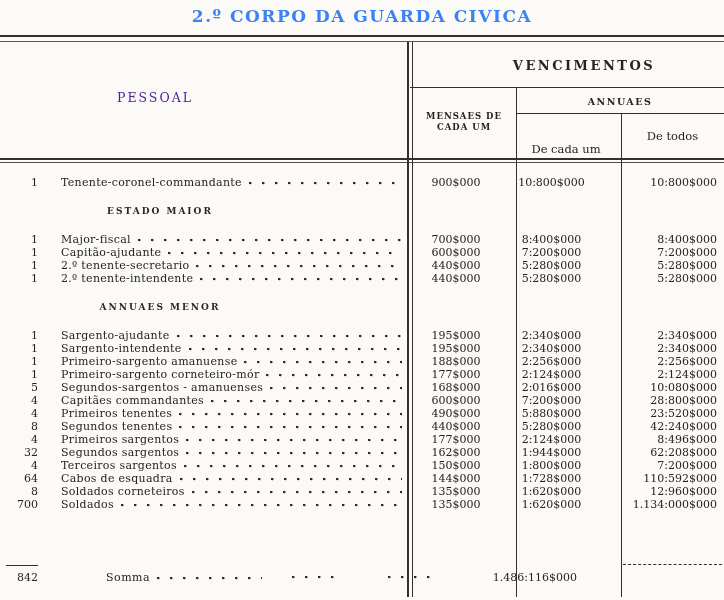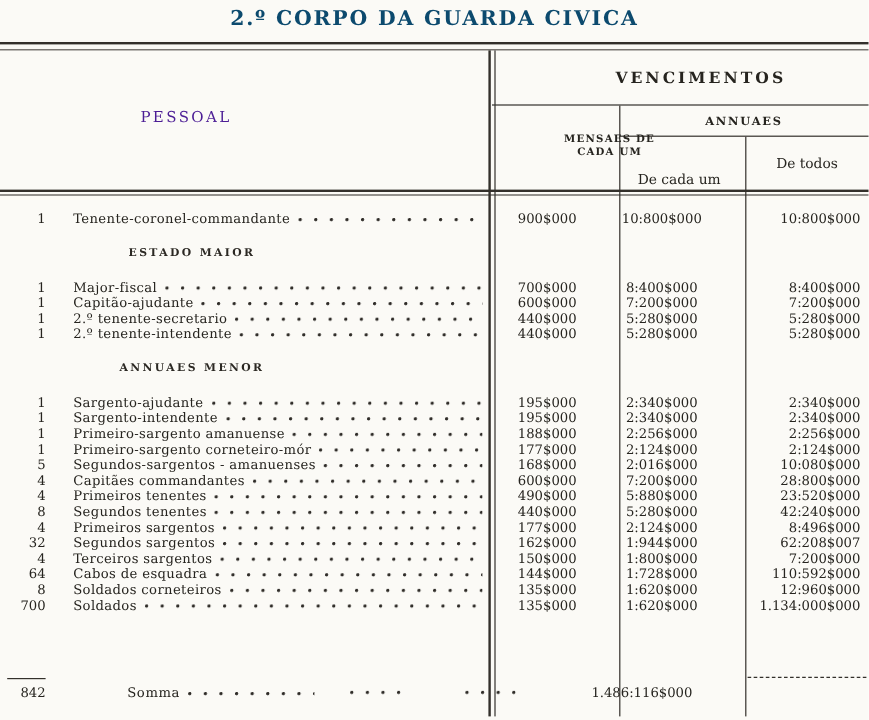--- a/index.html
+++ b/index.html
@@ -6,21 +6,21 @@
   .page{
     position:relative; width:724px; height:600px; overflow:hidden;
     background:#fbfaf6;
     color:#26241f;
     font-family:"DejaVu Serif","Liberation Serif",serif;
   }
   
   .title{
     position:absolute; top:6px; left:0; width:724px;
     text-align:center; font-size:17px; font-weight:600;
-    letter-spacing:1.5px; color:#0c4a6e;
+    letter-spacing:1.5px; color:#3b82f6;
   }
   
   .hline{position:absolute; background:#33302b;}
   .vline{position:absolute; background:#33302b;}
   .rule-top-a{top:35px; left:0; width:724px; height:2.4px;}
   .rule-top-b{top:41px; left:0; width:724px; height:1px; opacity:.8;}
   .rule-venc{top:87px; left:410px; width:314px; height:1.2px;}
   .rule-annu{top:113px; left:516px; width:208px; height:1px;}
   .rule-head-a{top:158px; left:0; width:724px; height:1.6px;}
   .rule-head-b{top:162px; left:0; width:724px; height:1px; opacity:.85;}
@@ -37,21 +37,21 @@
   .h-pessoal{
     position:absolute; top:90px; left:0; width:310px; text-align:center;
     font-size:12.5px; letter-spacing:2px; color:#4c1d95;
   }
   .h-venc{
     position:absolute; top:58px; left:410px; width:348px; text-align:center;
     font-size:13px; font-weight:700; letter-spacing:2.5px;
   }
   .h-mensaes{
     position:absolute; top:111px; left:414px; width:100px; text-align:center;
-    font-size:8.5px; font-weight:700; letter-spacing:1px; line-height:11px;padding-left:44px;
+    font-size:8.5px; font-weight:700; letter-spacing:1px; line-height:11px;
   }
   .h-annuaes{
     position:absolute; top:96px; left:516px; width:208px; text-align:center;
     font-size:9.5px; font-weight:700; letter-spacing:1.5px;
   }
   .h-each{
     position:absolute; top:129px; left:516px; width:100px; text-align:center;
     font-size:11.5px;
     margin-top:13px;
   }
@@ -280,21 +280,21 @@
   </div>
 
   <div class="row">
     <div class="left">
       <span class="qty">32</span>
       <span class="rlabel">Segundos sargentos</span>
       <span class="dots"></span>
     </div>
     <span class="c-month">162$000</span>
     <span class="c-each">1:944$000</span>
-    <span class="c-all">62:208$007</span>
+    <span class="c-all">62:208$000</span>
   </div>
 
   <div class="row">
     <div class="left">
       <span class="qty">4</span>
       <span class="rlabel">Terceiros sargentos</span>
       <span class="dots"></span>
     </div>
     <span class="c-month">150$000</span>
     <span class="c-each">1:800$000</span>

